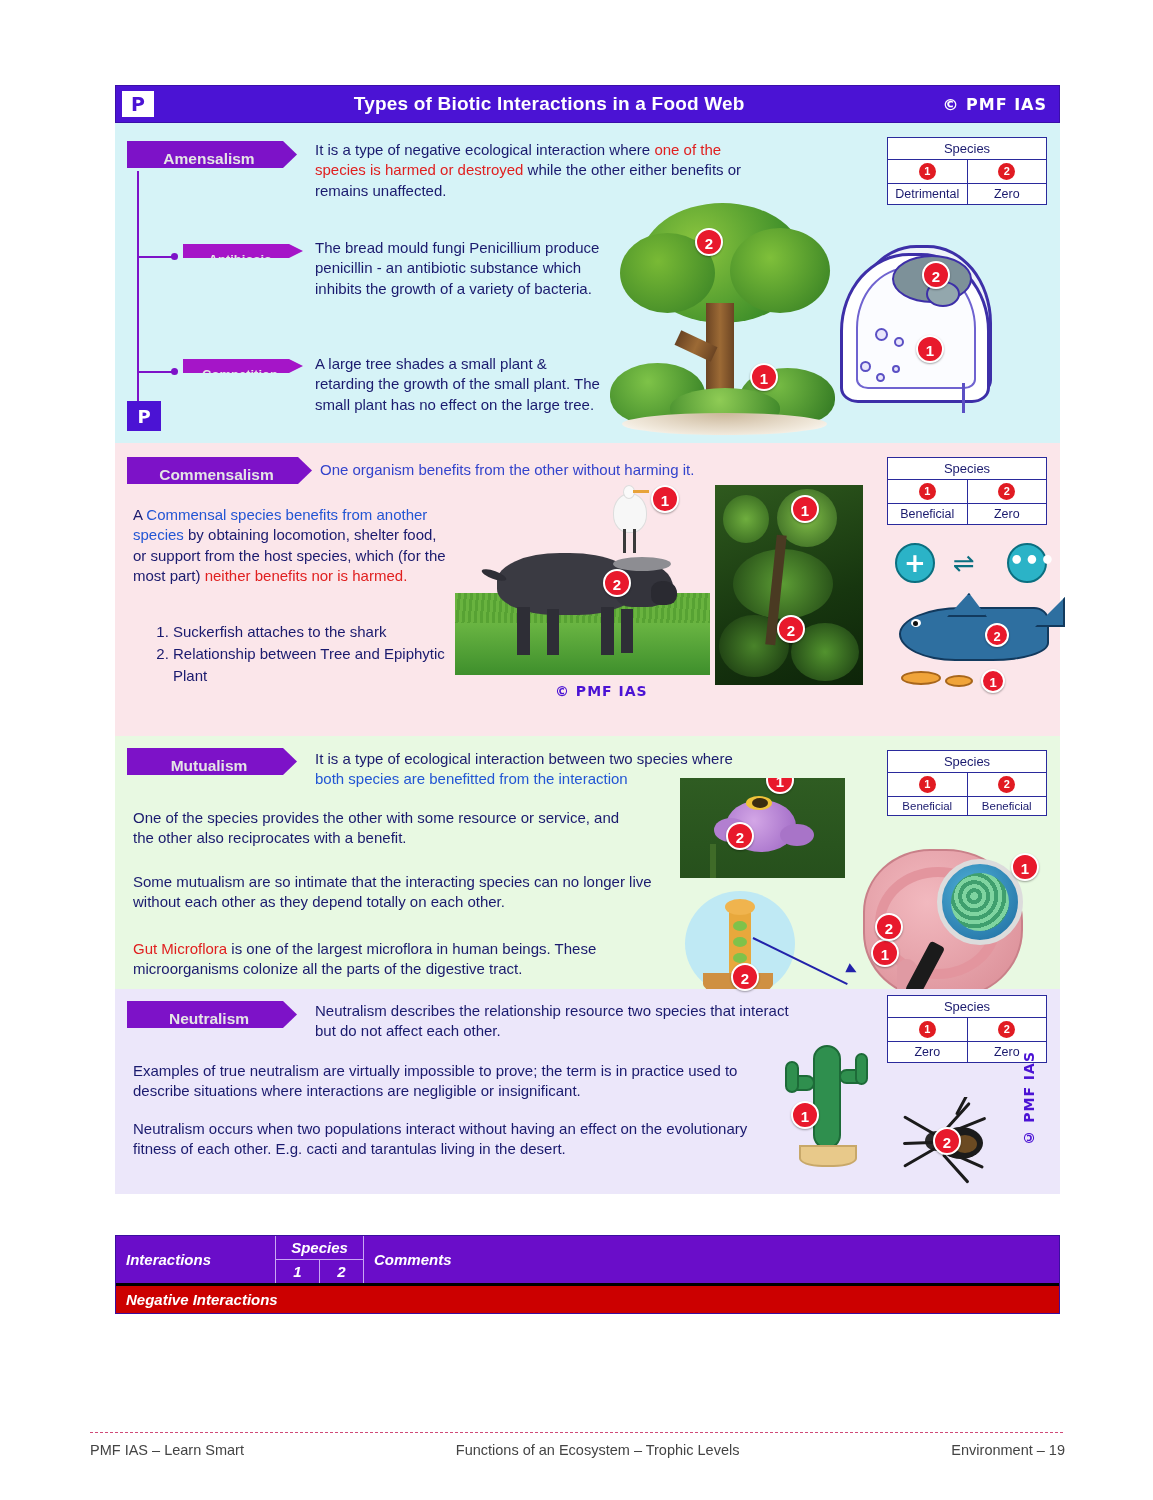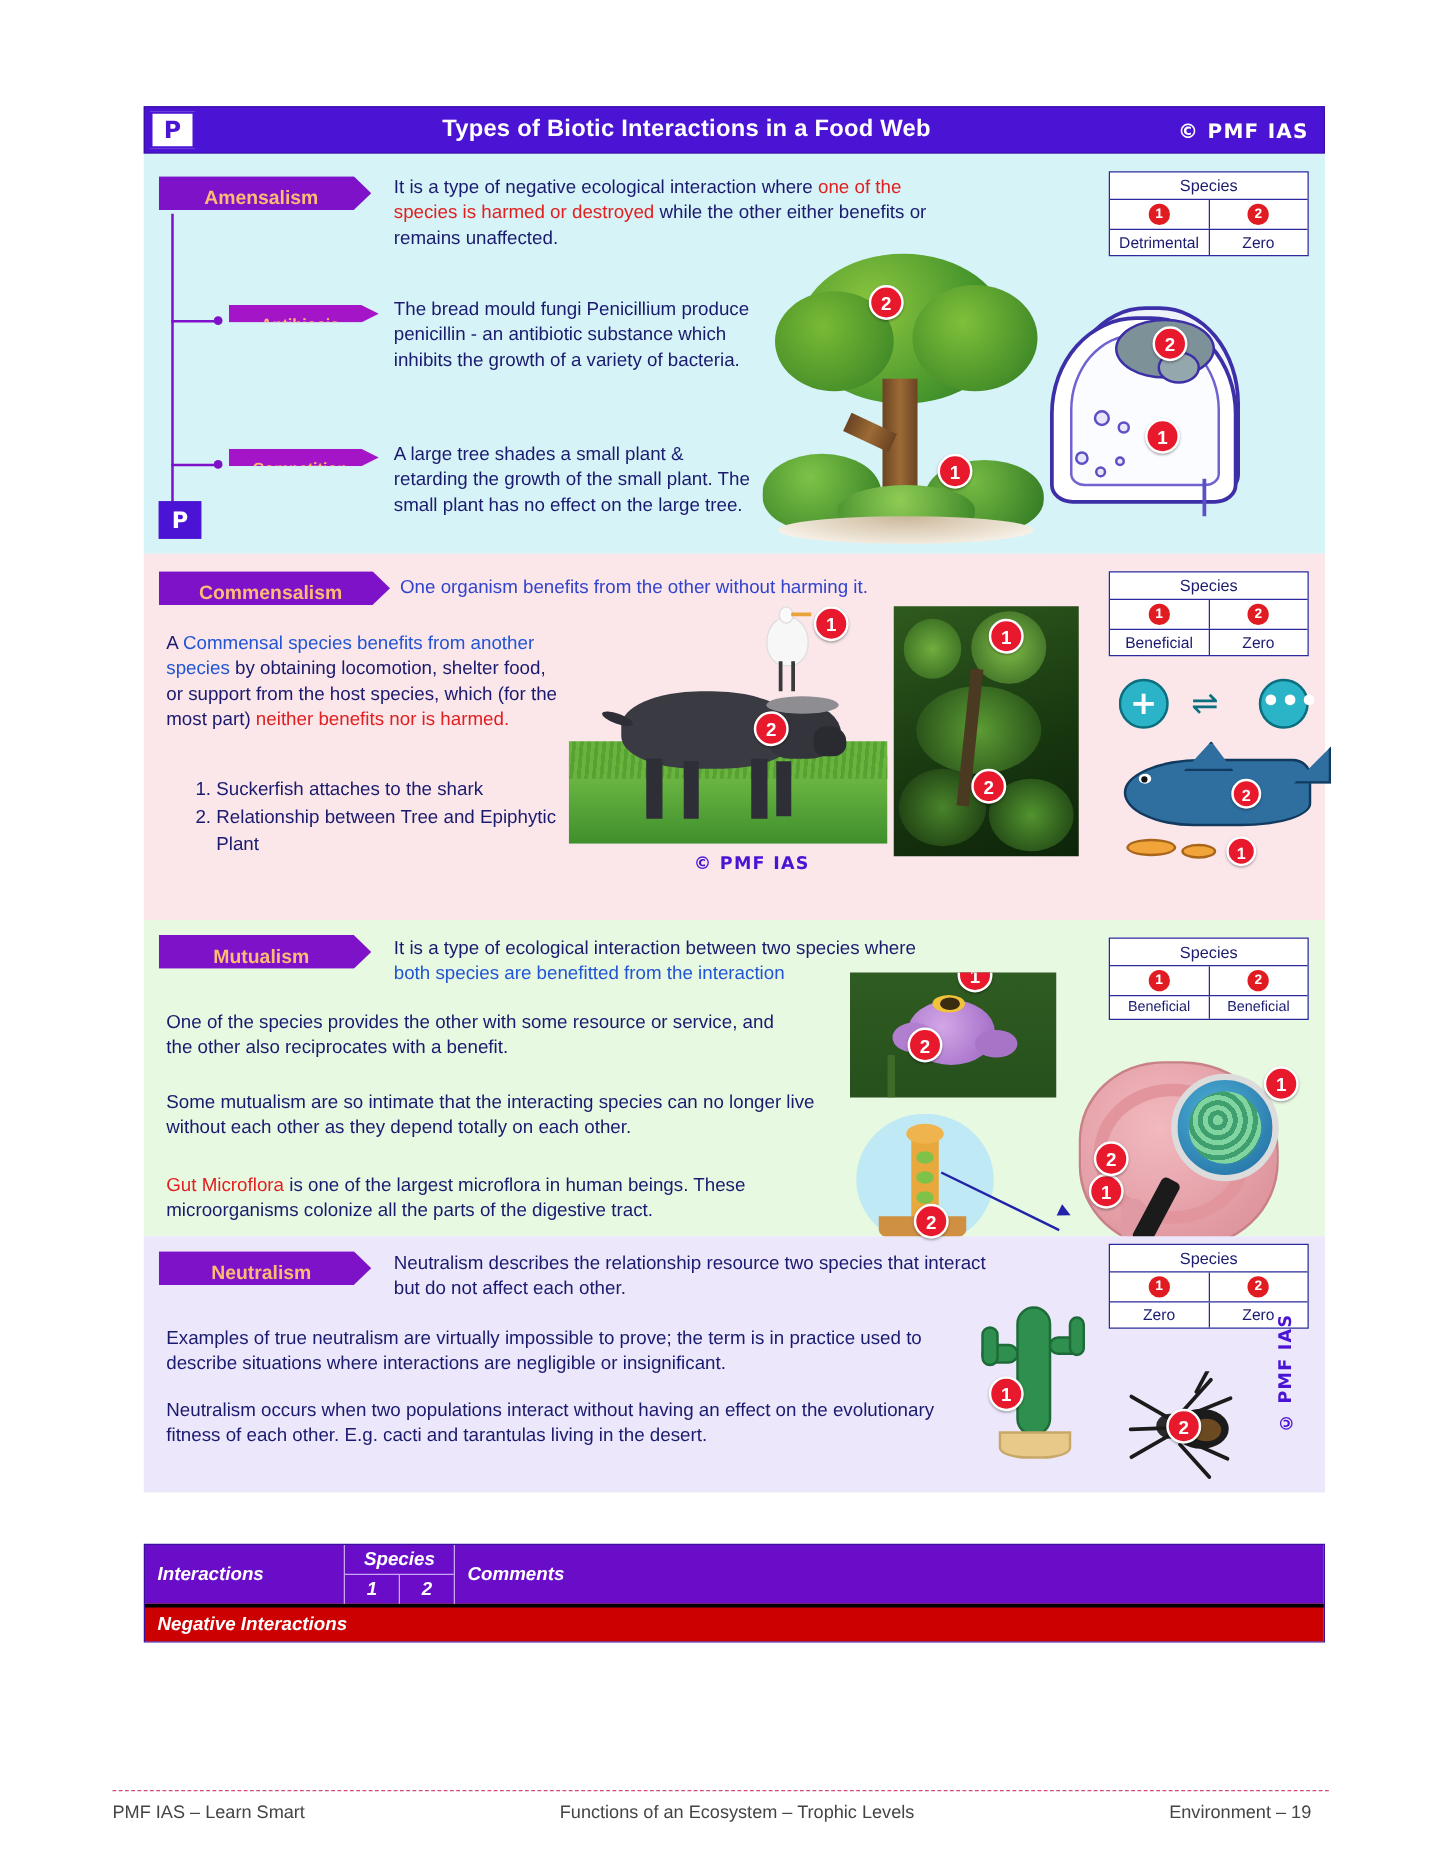--- a/index.html
+++ b/index.html
@@ -47,21 +47,21 @@
   .section { position: relative; width: 100%; }
   .s-amen { background: #d6f3f7; height: 320px; }
   .s-comm { background: #fbe6ea; height: 293px; }
   .s-mut  { background: #e8f9e2; height: 253px; }
   .s-neut { background: #ece7fa; height: 205px; }
 
   
   .ribbon {
     position: absolute;
     background: #7d12c8;
-    color: #fdba74; font-weight: bold; font-size: 15.5px;
+    color: #e5e5e5; font-weight: bold; font-size: 15.5px;
     height: 27px; line-height: 27px;
     text-align: center;
     padding: 4px 16px 0 10px;
     clip-path: polygon(0 0, calc(100% - 14px) 0, 100% 50%, calc(100% - 14px) 100%, 0 100%);
   }
   .ribbon.small {
     font-size: 13px; height: 14px; line-height: 23px;
     background: #a515c8;
   }
   
@@ -157,21 +157,21 @@
     background: #cc0000; color: #fff; font-weight: bold; font-style: italic;
     font-size: 15px; padding: 5px 10px;
     border-top: 3px solid #000000;
   }
   
   .footer-rule {
     position: absolute; left: 90px; right: 90px; top: 1432px;
     border-top: 1px dashed #d04a78;
   }
   .footer {
-    position: absolute; left: 90px; right: 104px; top: 1442px;
+    position: absolute; left: 90px; right: 88px; top: 1442px;
     display: flex; justify-content: space-between;
     font-size: 14.5px; color: #444;
   }
 
   
   .art { position: absolute; overflow: hidden; }
   .tree-canopy {
     position: absolute; border-radius: 50%;
   }
   .tree-trunk {

